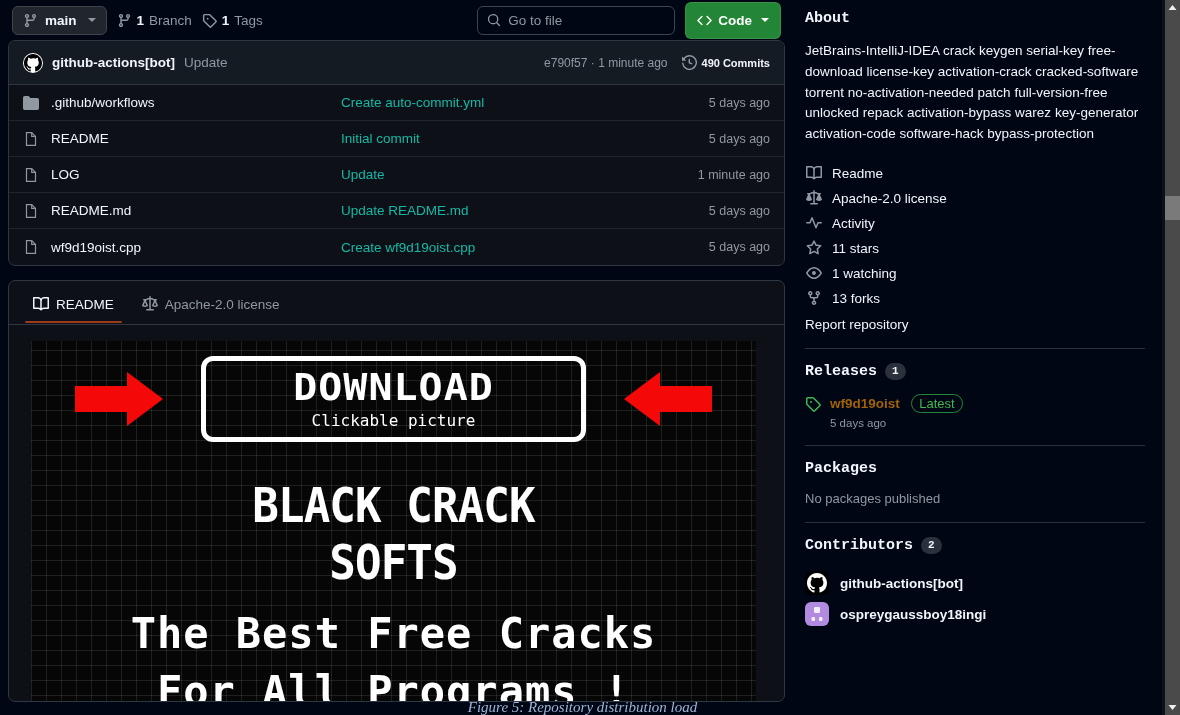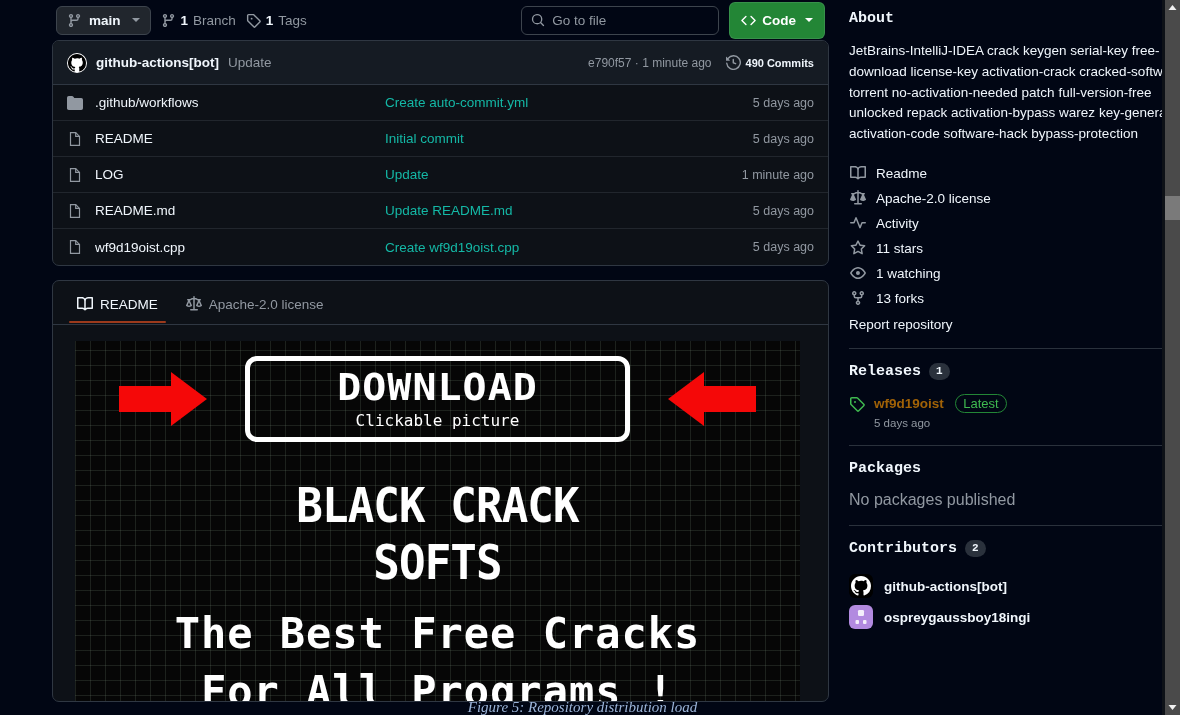--- a/index.html
+++ b/index.html
@@ -15,21 +15,20 @@
     background: #010614;
     display: flex;
     overflow: hidden;
   }
 
   
   .main-col {
     width: 793px;
     padding: 0 8px 0 8px;
     flex: 0 0 793px;
-    margin-left: 44px;
   }
 
   
   .topbar {
     height: 40px;
     display: flex;
     align-items: center;
     gap: 10px;
     padding: 0 4px;
   }
@@ -288,21 +287,21 @@
     border: 1px solid #238636;
     color: #3fb950;
     border-radius: 18px;
     font-size: 13px;
     padding: 0px 7px;
     line-height: 17px;
     display: inline-block;
     margin-left: 7px;
   }
   .rel-date { color: #9198a1; font-size: 11.5px; margin-top: 4px; }
-  .sb-muted { color: #9198a1; font-size: 16px; }
+  .sb-muted { color: #9198a1; font-size: 13px; }
   .contrib {
     display: flex; align-items: center; gap: 11px;
     height: 31px; cursor: pointer;
   }
   .contrib .av {
     width: 24px; height: 24px; border-radius: 6px;
     flex: 0 0 24px;
     display: flex; align-items: center; justify-content: center;
     overflow: hidden;
   }

